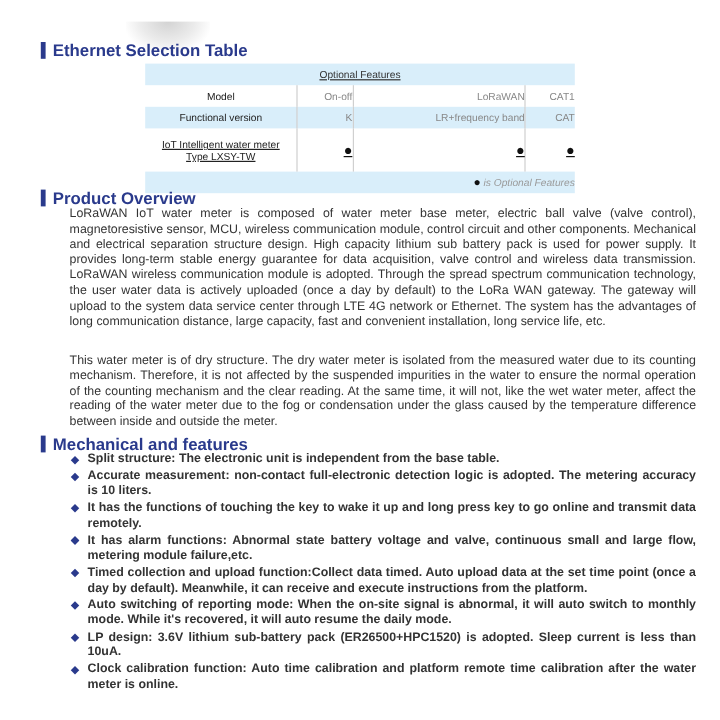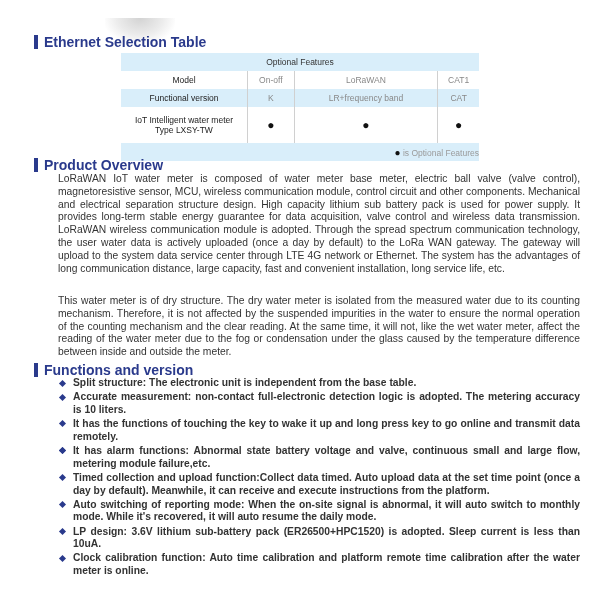--- a/index.html
+++ b/index.html
@@ -22,24 +22,24 @@
   }
   
   .sel-table {
     position: absolute; left: 121px; top: 53px; width: 358px;
     border-collapse: collapse; font-size: 8.5px; text-align: center;
   }
   .sel-table td { padding: 0; height: 18px; vertical-align: middle; }
   .sel-table tr.blue td { background: #d9eefa; }
   .sel-table td.label { color: #222; width: 126px; }
   .sel-table td.val { color: #888; }
-  .sel-table td.sep { border-left: 1px solid #d0d0d0; }
-  .sel-table tr.tall td { height: 36px; }
+  .sel-table td.sep { border-left: 1px solid #d0d0d0; text-align: right; }
+  .sel-table tr.tall td { height: 36px; text-decoration: underline; }
   .sel-table td.dot { font-size: 12px; color: #111; }
-  .sel-table tr.note td { text-align: right; color: #9a9a9a; height: 18px; padding-right: 0; }
+  .sel-table tr.note td { text-align: right; color: #9a9a9a; height: 18px; padding-right: 0; font-style: italic; }
   .sel-table tr.note .ndot { color: #111; font-size: 10px; }
   
   .para {
     position: absolute; left: 58px; width: 522px;
     font-size: 10.3px; line-height: 12.8px; color: #333; text-align: justify;
   }
   .features {
     position: absolute; left: 58px; top: 377px; width: 522px;
     margin: 0; padding: 0; list-style: none;
     font-size: 10.3px; line-height: 12.8px; color: #333;
@@ -58,21 +58,21 @@
 <div class="watermark"></div>
 
 <div class="section-title" style="top:34px;">
   <span class="bar"></span>
   <span>Ethernet Selection Table</span>
 </div>
 
 <table class="sel-table">
   <tbody>
       <tr class="blue">
-    <td colspan="4" style="color:#333;">Optional Features</td>
+    <td colspan="4" style="color:#333;text-decoration:underline;">Optional Features</td>
   </tr>
   <tr>
     <td class="label">Model</td>
     <td class="val sep">On-off</td>
     <td class="val sep">LoRaWAN</td>
     <td class="val sep">CAT1</td>
   </tr>
   <tr class="blue">
     <td class="label">Functional version</td>
     <td class="val sep">K</td>
@@ -97,21 +97,21 @@
 <div class="section-title" style="top:157px;justify-content:center;">
   <span class="bar"></span>
   <span>Product Overview</span>
 </div>
 
 <div class="para" style="top:173px;">LoRaWAN IoT water meter is composed of water meter base meter, electric ball valve (valve control), magnetoresistive sensor, MCU, wireless communication module, control circuit and other components. Mechanical and electrical separation structure design. High capacity lithium sub battery pack is used for power supply. It provides long-term stable energy guarantee for data acquisition, valve control and wireless data transmission. LoRaWAN wireless communication module is adopted. Through the spread spectrum communication technology, the user water data is actively uploaded (once a day by default) to the LoRa WAN gateway. The gateway will upload to the system data service center through LTE 4G network or Ethernet. The system has the advantages of long communication distance, large capacity, fast and convenient installation, long service life, etc.</div>
 <div class="para" style="top:295px;">This water meter is of dry structure. The dry water meter is isolated from the measured water due to its counting mechanism. Therefore, it is not affected by the suspended impurities in the water to ensure the normal operation of the counting mechanism and the clear reading. At the same time, it will not, like the wet water meter, affect the reading of the water meter due to the fog or condensation under the glass caused by the temperature difference between inside and outside the meter.</div>
 
 <div class="section-title" style="top:362px;">
   <span class="bar"></span>
-  <span>Functions and version</span>
+  <span>Mechanical and features</span>
 </div>
 
 <ul class="features">
   <li><span class="diamond"></span><span>Split structure: The electronic unit is independent from the base table.</span></li>
   <li><span class="diamond"></span><span>Accurate measurement: non-contact full-electronic detection logic is adopted. The metering accuracy is 10 liters.</span></li>
   <li><span class="diamond"></span><span>It has the functions of touching the key to wake it up and long press key to go online and transmit data remotely.</span></li>
   <li><span class="diamond"></span></li>
   <li><span class="diamond"></span><span>It has alarm functions: Abnormal state battery voltage and valve, continuous small and large flow, metering module failure,etc.</span></li>
   <li><span class="diamond"></span><span>Timed collection and upload function:Collect data timed. Auto upload data at the set time point (once a day by default). Meanwhile, it can receive and execute instructions from the platform.</span></li>
   <li><span class="diamond"></span><span>Auto switching of reporting mode: When the on-site signal is abnormal, it will auto switch to monthly mode. While it's recovered, it will auto resume the daily mode.</span></li>

